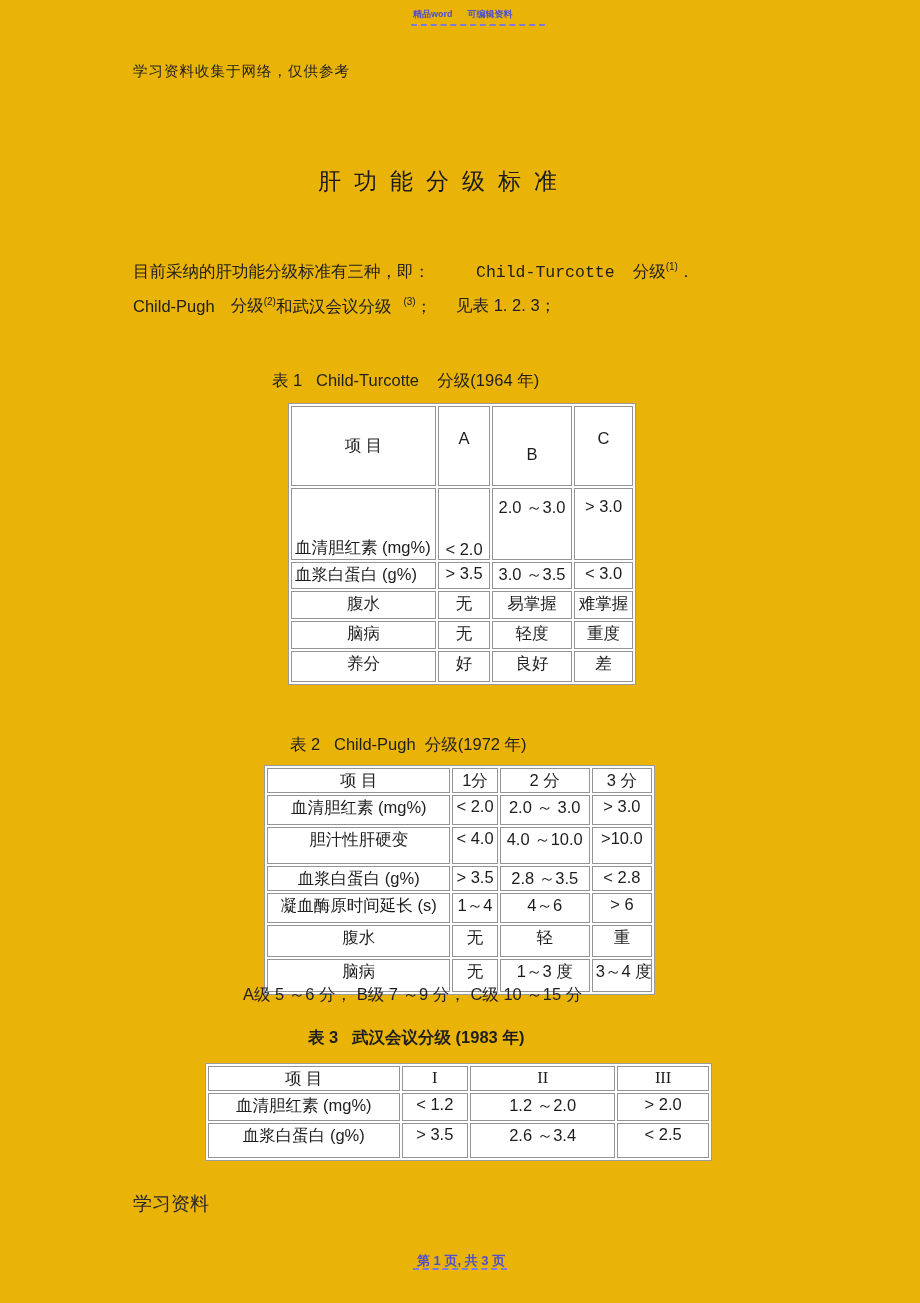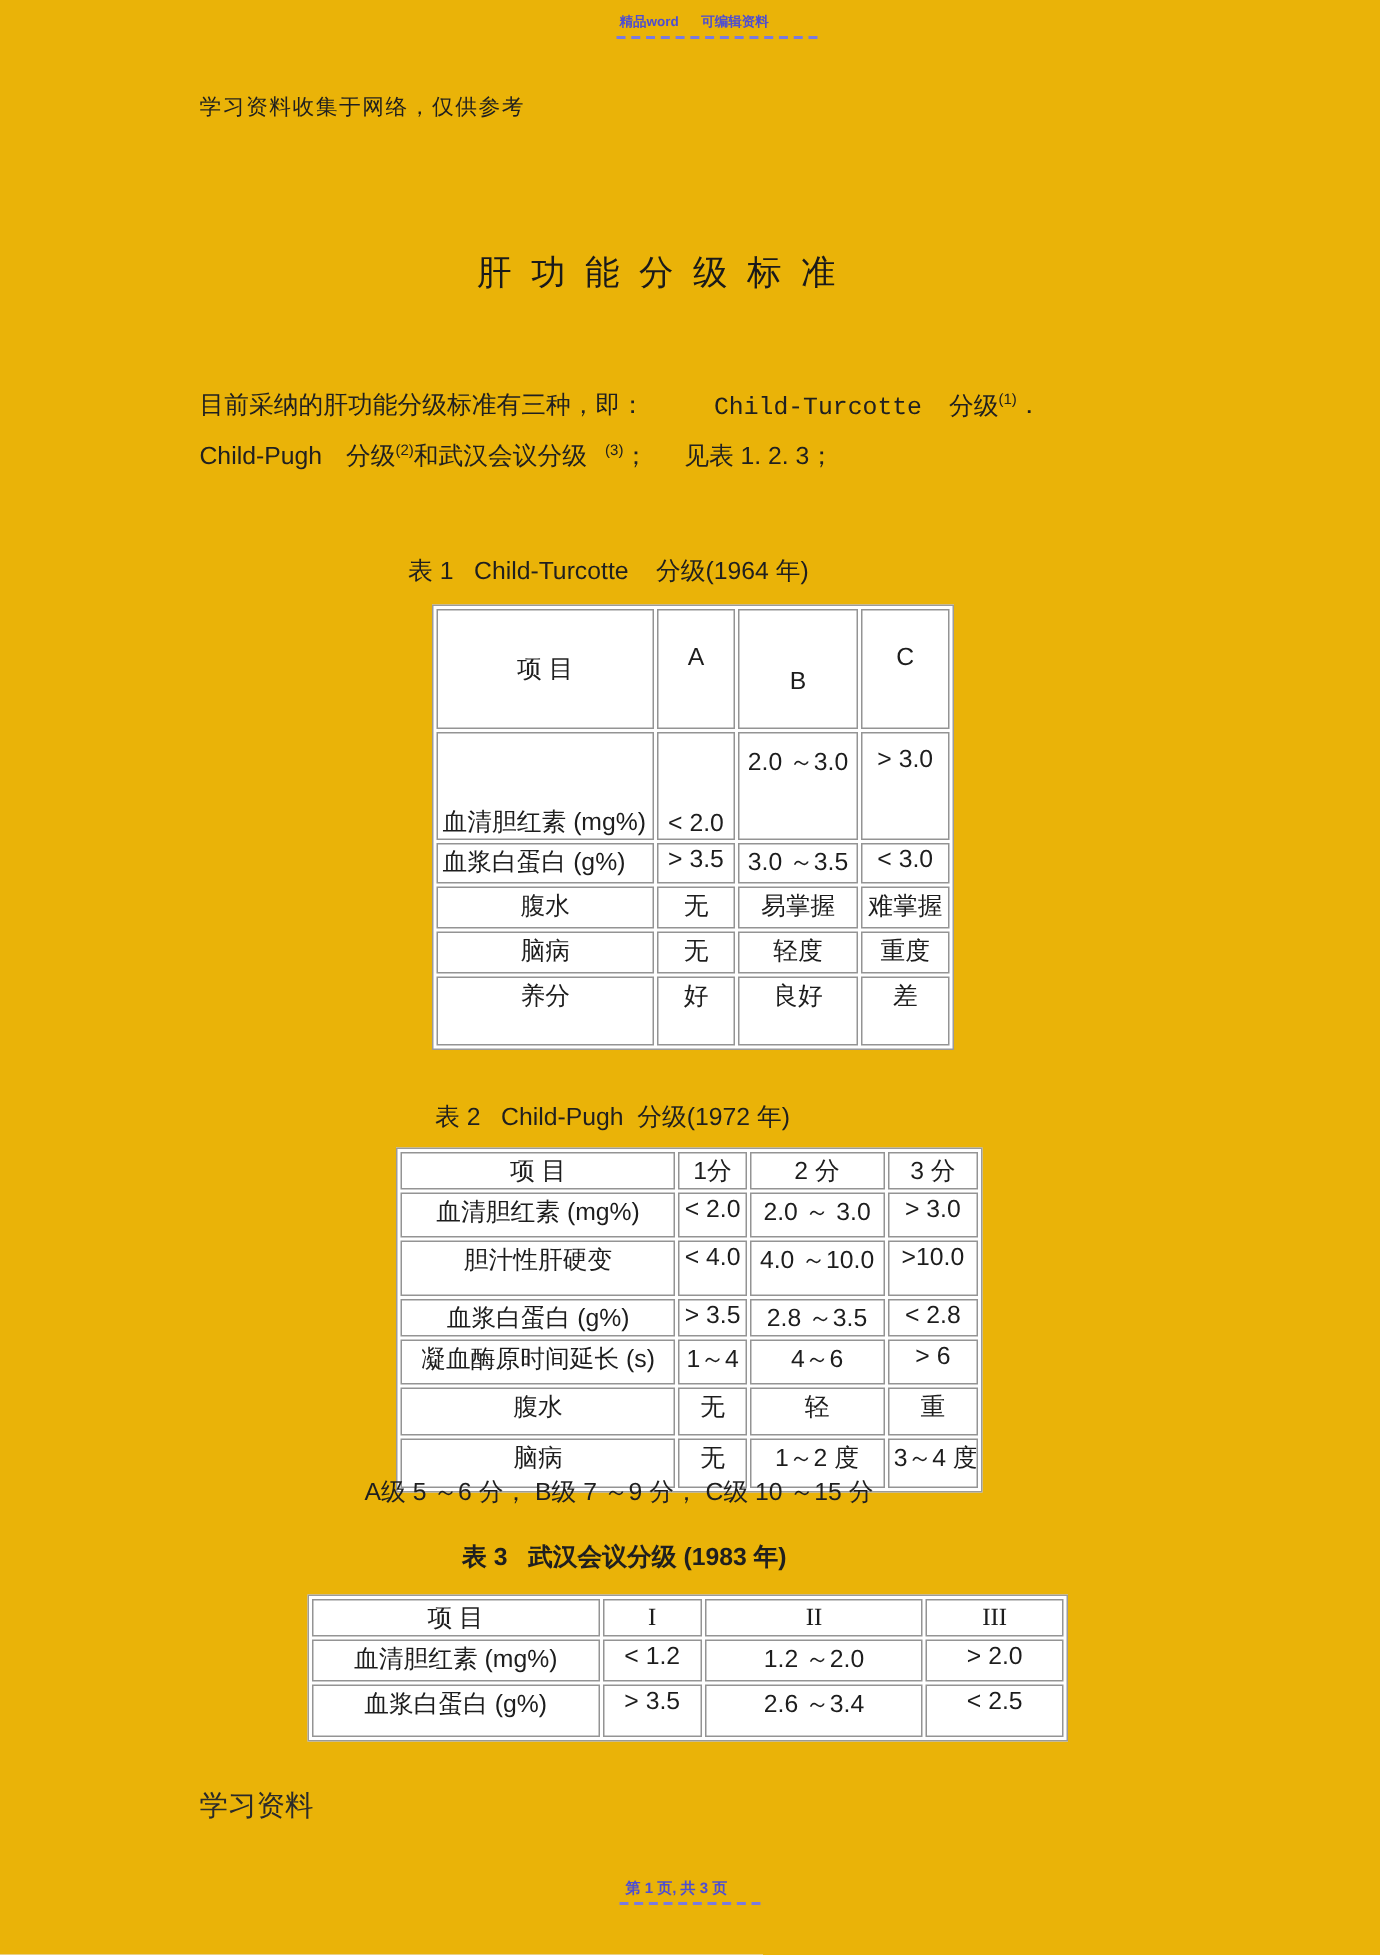--- a/index.html
+++ b/index.html
@@ -74,21 +74,21 @@
     overflow:hidden;white-space:nowrap;
   }
 
   
   .t1{left:288px;top:403px;width:344px;}
   .t1 tr:nth-child(1){height:80px;}
   .t1 tr:nth-child(2){height:72px;}
   .t1 tr:nth-child(3){height:27px;}
   .t1 tr:nth-child(4){height:28px;}
   .t1 tr:nth-child(5){height:28px;}
-  .t1 tr:nth-child(6){height:46px;}
+  .t1 tr:nth-child(6){height:31px;}
   .t1 tr:nth-child(1) td:nth-child(2),
   .t1 tr:nth-child(1) td:nth-child(4){padding-bottom:16px;}
   .t1 tr:nth-child(1) td:nth-child(3){padding-top:16px;}
   .t1 tr:nth-child(2) td{vertical-align:bottom;}
   .t1 tr:nth-child(2) td:nth-child(3),
   .t1 tr:nth-child(2) td:nth-child(4){vertical-align:top;padding-top:8px;}
   .t1 tr:nth-child(2) td:nth-child(1),
   .t1 tr:nth-child(3) td:nth-child(1){text-align:left;}
   .t1 tr:nth-child(n+3) td{vertical-align:top;padding-top:1px;}
 
@@ -111,21 +111,21 @@
   .t3 td{vertical-align:top;padding-top:1px;}
   .t3 tr:nth-child(1) td:nth-child(n+2){font-family:"Liberation Serif","DejaVu Serif",serif;}
 
   
   .footer-note{
     position:absolute;left:133px;top:1191px;
     font-size:19px;color:#2a2a2a;
   }
   .page-num{
     position:absolute;left:417px;top:1252px;
-    font-size:10px;font-weight:bold;color:#4e4ed2;white-space:pre;
+    font-size:13px;font-weight:bold;color:#4e4ed2;white-space:pre;
   }
   .bottom-dash{
     position:absolute;left:413px;top:1268px;width:94px;height:0;
     border-top:2px dashed #7a7ae0;
   }
 </style>
 </head>
 <body>
 
 <div class="page">
@@ -231,21 +231,21 @@
       </tr>
       <tr>
         <td>腹水</td>
         <td>无</td>
         <td>轻</td>
         <td>重</td>
       </tr>
       <tr>
         <td>脑病</td>
         <td>无</td>
-        <td>1～2 度</td>
+        <td>1～3 度</td>
         <td>3～4 度</td>
       </tr>
     </tbody>
   </table>
   <div class="t2-note">A级 5 ～6 分， B级 7 ～9 分， C级 10 ～15 分</div>
 
   <div class="caption cap-t3">表 3   武汉会议分级 (1983 年)</div>
   <table class="doc-table t3">
     <colgroup>
         <col style="width:190px">

